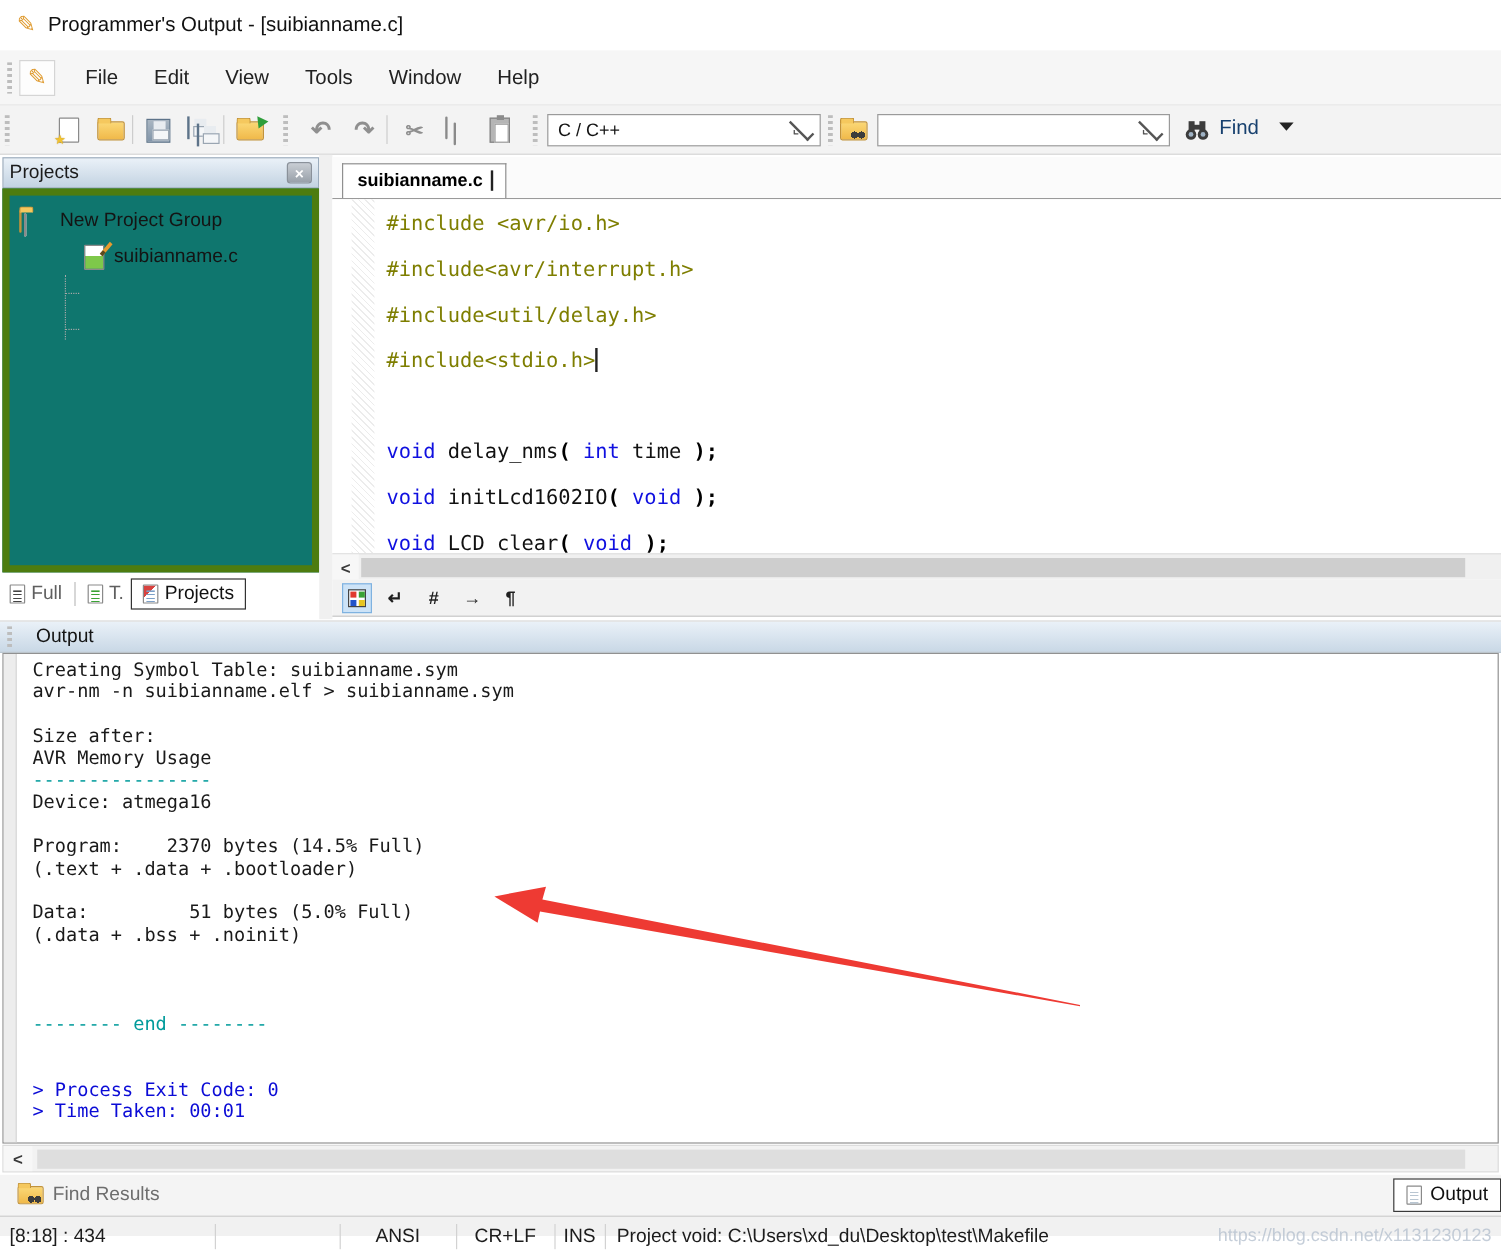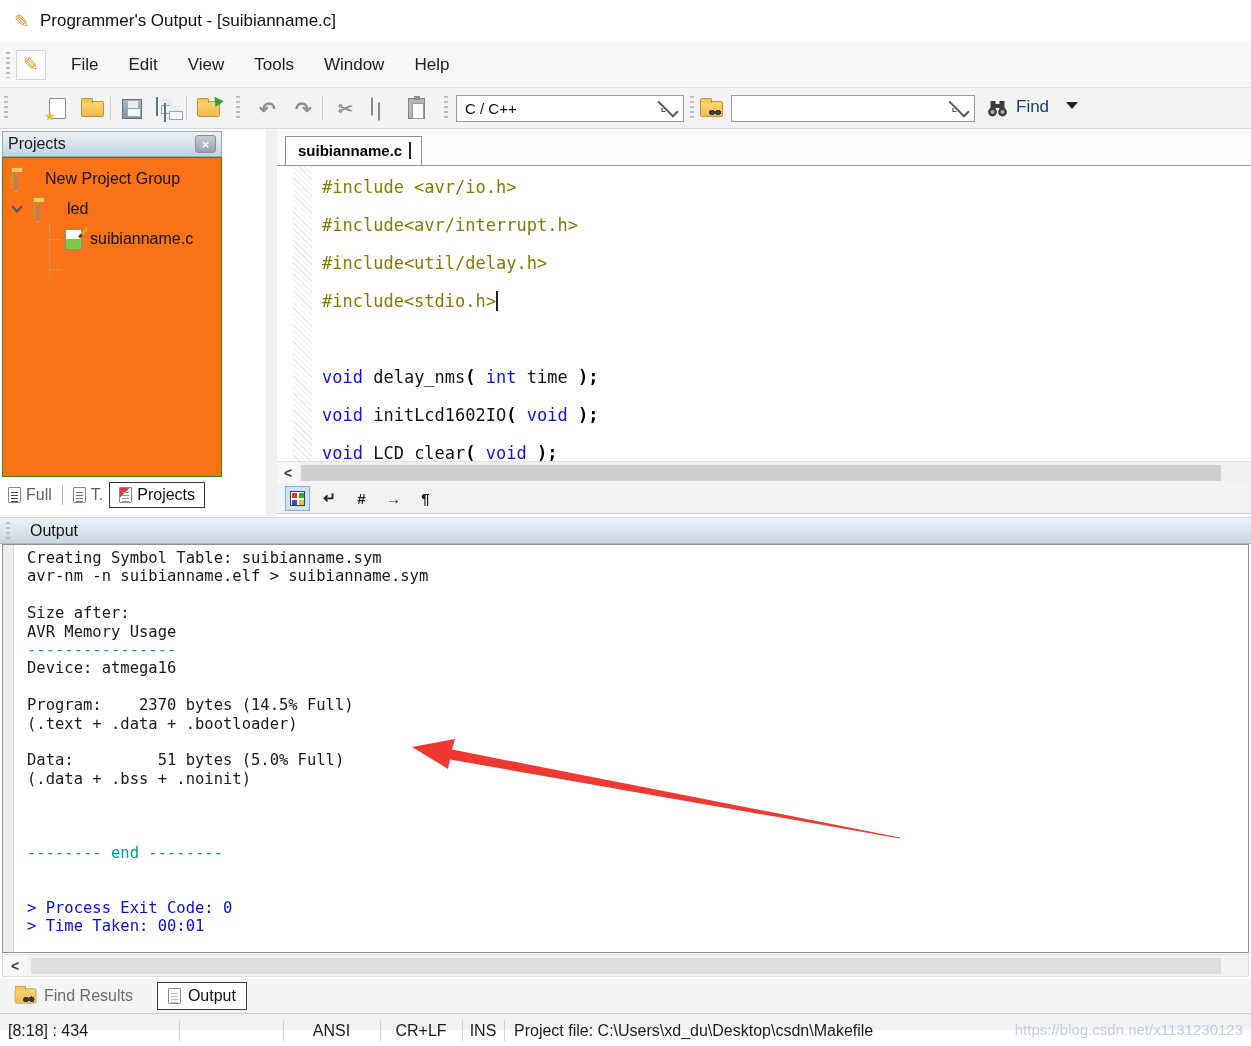--- a/index.html
+++ b/index.html
@@ -45,26 +45,26 @@
   .green-arrow { position:absolute; right:-3px; top:-6px; width:0; height:0; border-left:5px solid transparent; border-right:5px solid transparent; border-bottom:9px solid #2e9e3a; transform:rotate(-35deg); }
   .clipboard { width:17px; height:21px; background:#b5b5b5; border:1px solid #838383; position:relative; }
   .clipboard:before { content:""; position:absolute; top:-3px; left:5px; width:6px; height:4px; background:#8b8b8b; }
   .clipboard:after { content:""; position:absolute; left:3px; top:4px; width:10px; height:14px; background:#fff; border:1px solid #9b9b9b; }
   .glyph { font-size:20px; font-weight:bold; color:#8f8f8f; }
   .binoc-dots:after { content:""; position:absolute; right:1px; bottom:0px; width:12px; height:7px;
      background:radial-gradient(circle at 3px 3.5px,#3c3c3c 3px,transparent 3px),radial-gradient(circle at 9px 3.5px,#3c3c3c 3px,transparent 3px); }
   .pencil { color:#df9a2e; font-size:19px; }
 
   
-  .proj-panel { left:2px; top:131px; width:220px; height:382px; }
+  .proj-panel { left:2px; top:131px; width:264px; height:382px; }
   .panel-header { position:absolute; left:0; top:0; right:0; height:26px;
      background:linear-gradient(#eaf1f8,#c3d3e2); border:1px solid #9aabbc; display:flex; align-items:center; padding:0 5px; }
   .panel-title { font-size:16px; color:#1b1b1b; flex:1; }
   .close-btn { width:21px; height:18px; border-radius:3px; background:linear-gradient(#c9ced4,#98a0a9); border:1px solid #8a919a; color:#fff; font-size:13px; font-weight:bold; display:flex; align-items:center; justify-content:center; }
-  .tree { position:absolute; left:0; top:26px; right:0; bottom:36px; background:#f97316; border:1px solid #4d7c0f; padding-top:6px; overflow:hidden; }
+  .tree { position:absolute; left:0; top:26px; right:0; bottom:36px; background:#0f766e; border:6px solid #4d7c0f; padding-top:6px; overflow:hidden; }
   .trow { height:30px; display:flex; align-items:center; font-size:16px; color:#141414; position:relative; }
   .chev { width:8px; height:8px; border-right:2px solid #555; border-bottom:2px solid #555; transform:rotate(45deg); margin:-4px 4px 0 0; }
   .sel { background:#d8d8d8; }
   .tree-dots-v { position:absolute; left:46px; top:66px; height:54px; border-left:1px dotted #a8a8a8; }
   .tree-dots-h { position:absolute; left:46px; width:12px; border-top:1px dotted #a8a8a8; }
   .panel-tabs { position:absolute; left:0; bottom:0; height:36px; right:0; display:flex; align-items:center; font-size:16px; color:#5f5f5f; }
   .ptab { display:flex; align-items:center; gap:5px; padding:3px 6px; }
   .ptab.active { border:1px solid #333; background:#fff; color:#111; padding:3px 9px; }
   .vsep { width:1px; height:20px; background:#bdbdbd; margin:0 4px; }
 
@@ -98,21 +98,21 @@
   .out-body { left:2px; top:544px; width:1247px; height:409px; background:#fff; border:1px solid #919191; overflow:hidden; }
   .out-margin { position:absolute; left:0; top:0; bottom:0; width:11px; background:#ededed; border-right:1px solid #d8d8d8; }
   .out-lines { position:absolute; left:24px; top:4px; font-family:"DejaVu Sans Mono",monospace; font-size:15.5px; line-height:18.4px; white-space:pre; }
   .ol-d { color:#1a1a1a; }
   .ol-teal { color:var(--teal); }
   .ol-blue { color:var(--blue); }
   .out-scroll { left:2px; top:954px; width:1247px; height:23px; background:#f2f2f2; border:1px solid #dcdcdc; }
   .out-thumb { position:absolute; left:28px; top:3px; width:1190px; height:16px; background:#dedede; }
 
   
-  .btabs { left:0; top:979px; width:1251px; height:34px; background:#f4f4f4; display:flex; align-items:center; }
+  .btabs { left:0; top:979px; width:1251px; height:34px; background:#f4f4f4; display:flex; align-items:center;justify-content:space-between; }
   .btab { display:flex; align-items:center; gap:7px; font-size:16px; padding:4px 10px; }
   .btab.inactive { color:#6e6e6e; margin-left:4px; }
   .btab.active { border:1px solid #3a3a3a; background:#fff; color:#101010; margin-left:14px; }
   .statusbar { left:0; top:1013px; width:1251px; height:17px; background:#f1f1f1; border-top:1px solid #cccccc; font-size:16px; color:#1c1c1c; }
   .scell { position:absolute; top:0; height:33px; display:flex; align-items:center; }
   .ssep { position:absolute; top:6px; width:1px; height:21px; background:#d2d2d2; }
   .watermark { position:absolute; right:8px; top:7px; font-size:15px; color:rgba(178,189,204,0.75); }
 
   
   .arrow-svg { left:0; top:0; width:1251px; height:1046px; pointer-events:none; z-index:6; }
@@ -223,28 +223,20 @@
     <div class="tree-dots-v"></div>
     <div class="tree-dots-h" style="top:81px"></div>
     <div class="tree-dots-h" style="top:111px"></div>
     <div class="trow" style="padding-left:8px">
       <span style="position:relative;width:26px;height:20px;margin-right:8px">
         <span class="folder abs" style="left:0;top:2px"></span>
         <span class="pg small abs" style="left:2px;top:5px;width:11px;height:12px"><span class="lines"></span></span>
       </span>
       <span>New Project Group</span>
     </div>
-    <div class="trow" style="padding-left:10px">
-      <span class="chev"></span>
-      <span style="position:relative;width:26px;height:20px;margin:0 8px 0 8px">
-        <span class="folder abs" style="left:0;top:2px"></span>
-        <span class="pg small abs" style="left:2px;top:5px;width:11px;height:12px"><span class="lines"></span></span>
-      </span>
-      <span>led</span>
-    </div>
     <div class="trow" style="padding-left:62px">
       <span class="pg" style="margin-right:8px;background:linear-gradient(#fff 45%,#7ec84a 45%)">
         <span class="abs" style="right:-4px;top:-4px;width:3px;height:13px;background:#e89b2e;border-bottom:4px solid #5a4a20;transform:rotate(40deg)"></span>
       </span>
       <span>suibianname.c</span>
     </div>
   </div>
   <div class="panel-tabs">
     <div class="ptab">
       <span class="pg small">
@@ -334,15 +326,15 @@
 <div class="abs statusbar">
   <div class="scell" style="left:8px">[8:18] : 434</div>
   <div class="ssep" style="left:179px"></div>
   <div class="ssep" style="left:283px"></div>
   <div class="scell" style="left:283px;width:97px;justify-content:center">ANSI</div>
   <div class="ssep" style="left:380px"></div>
   <div class="scell" style="left:380px;width:82px;justify-content:center">CR+LF</div>
   <div class="ssep" style="left:462px"></div>
   <div class="scell" style="left:462px;width:42px;justify-content:center">INS</div>
   <div class="ssep" style="left:504px"></div>
-  <div class="scell" style="left:514px">Project file: C:\Users\xd_du\Desktop\csdn\Makefile</div>
+  <div class="scell" style="left:514px">Project void: C:\Users\xd_du\Desktop\test\Makefile</div>
   <div class="watermark">https://blog.csdn.net/x1131230123</div>
 </div>
 
 </body></html>

